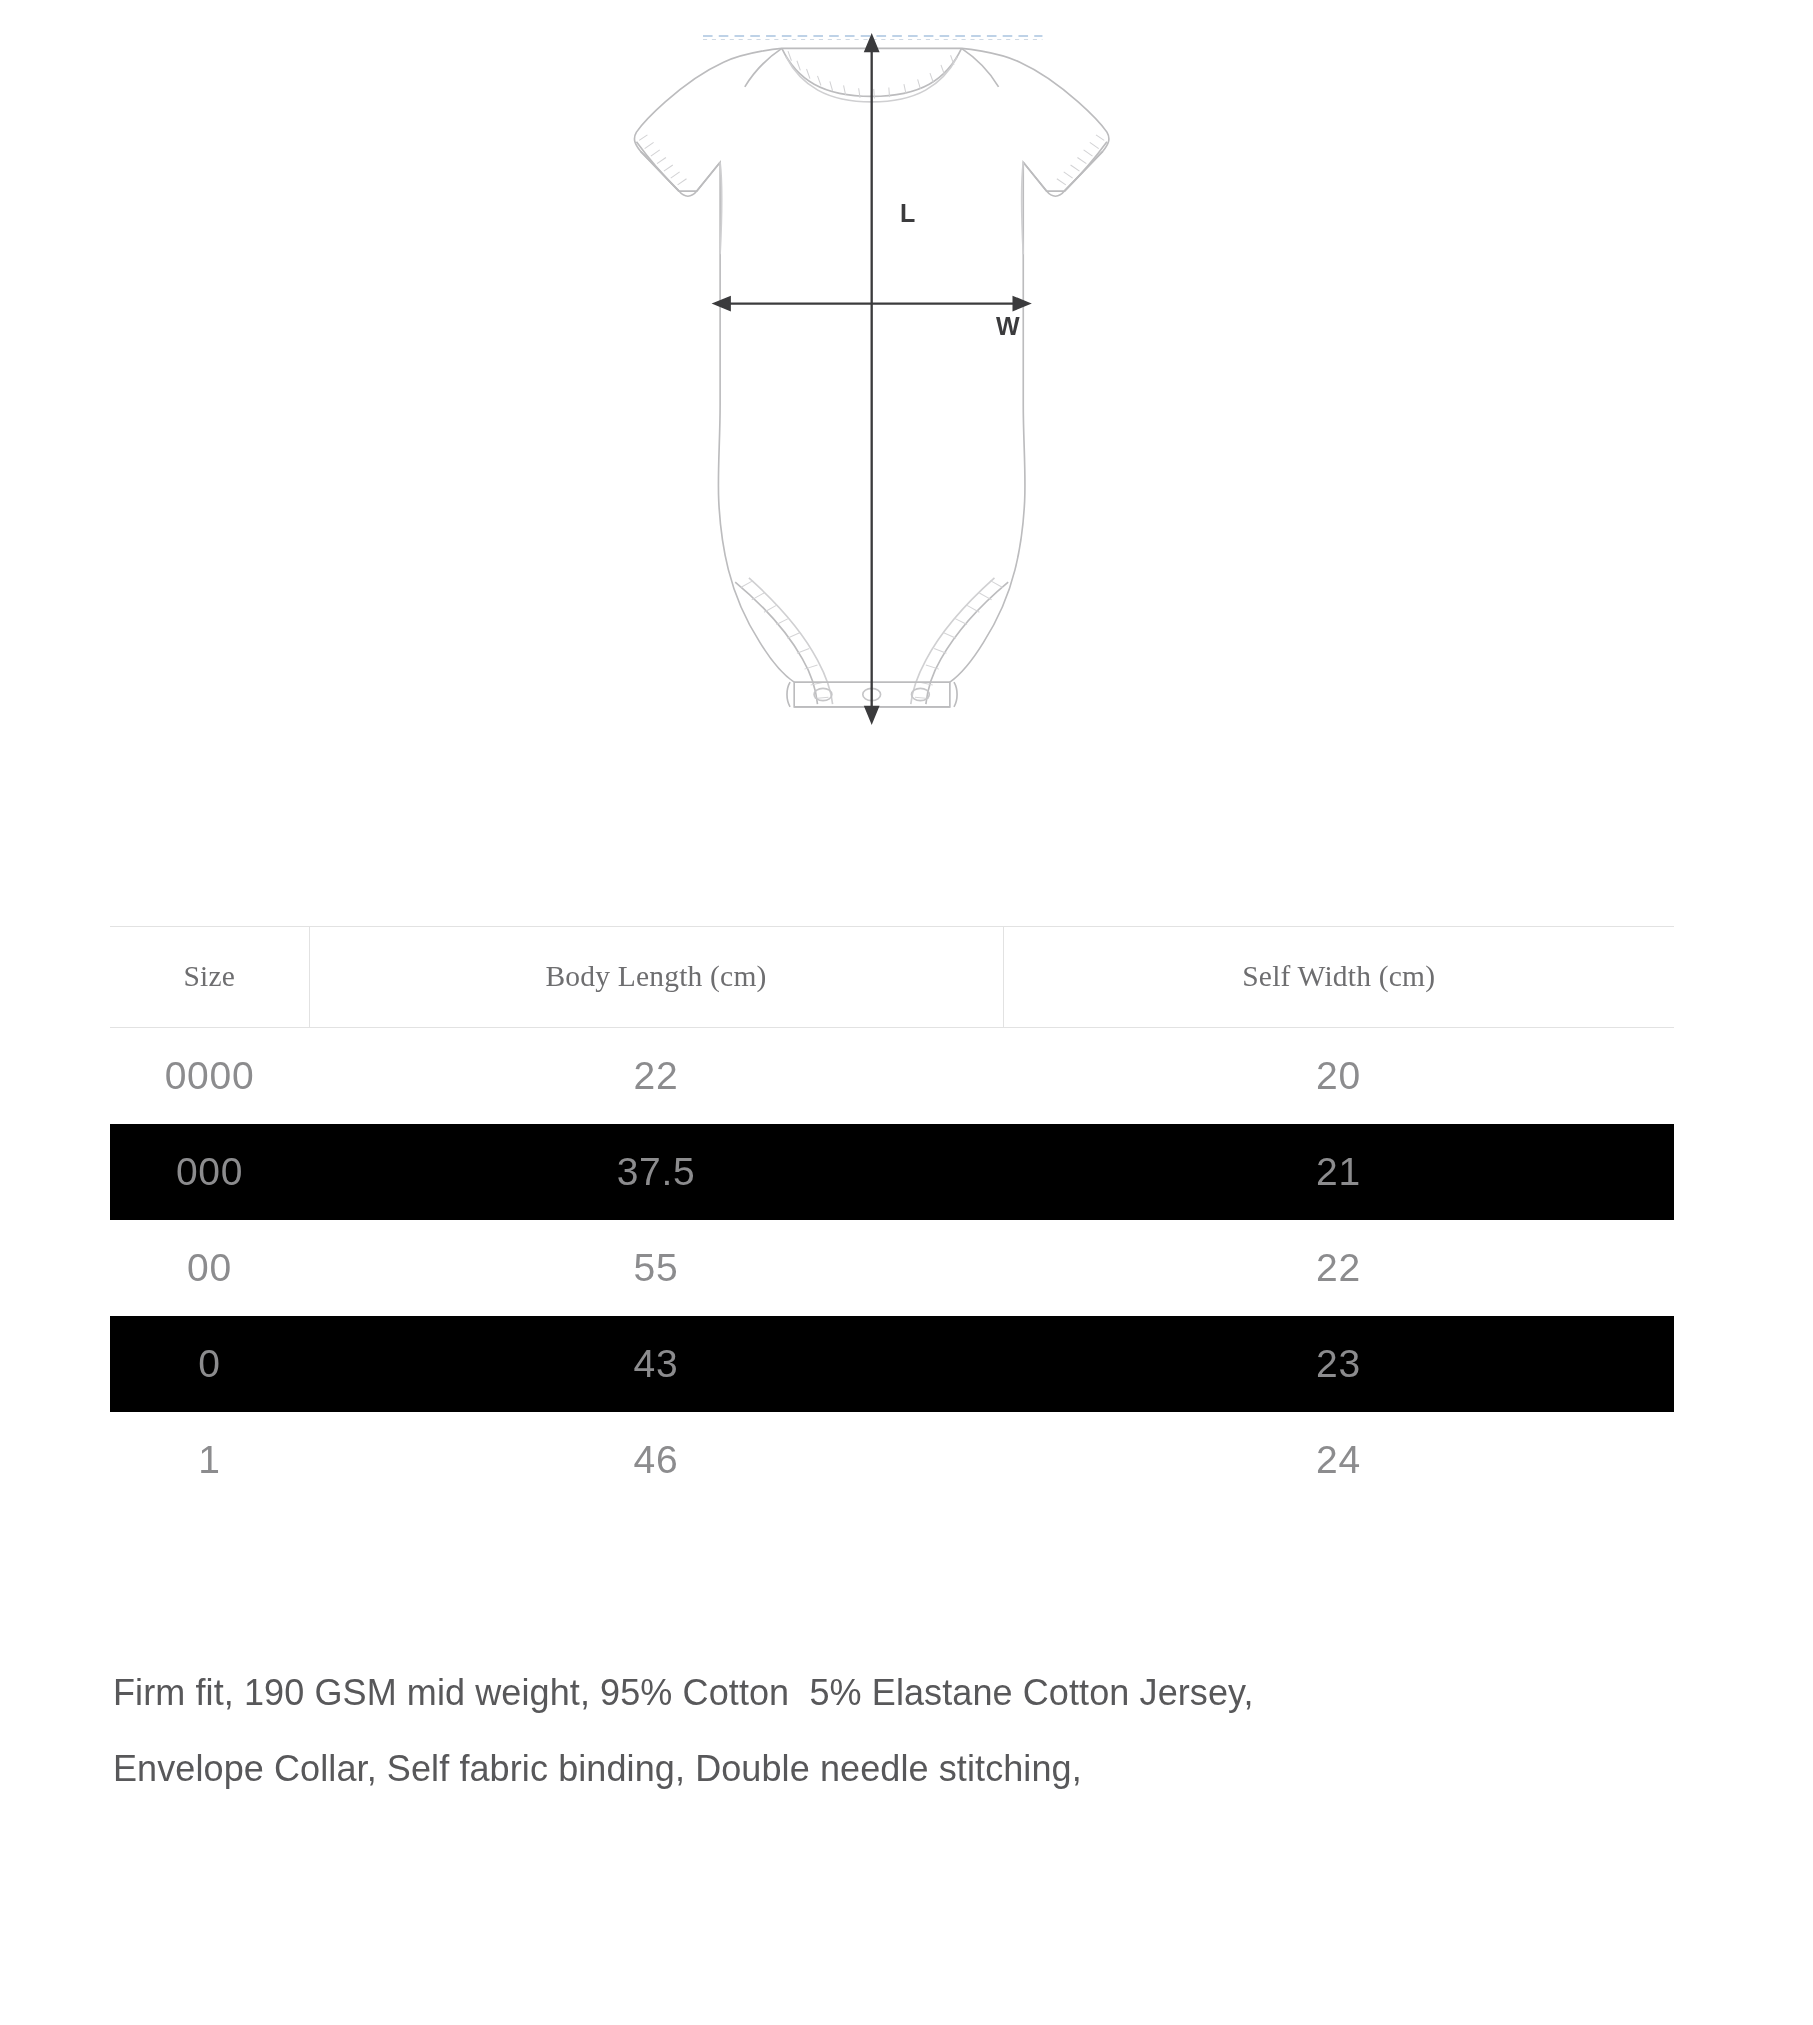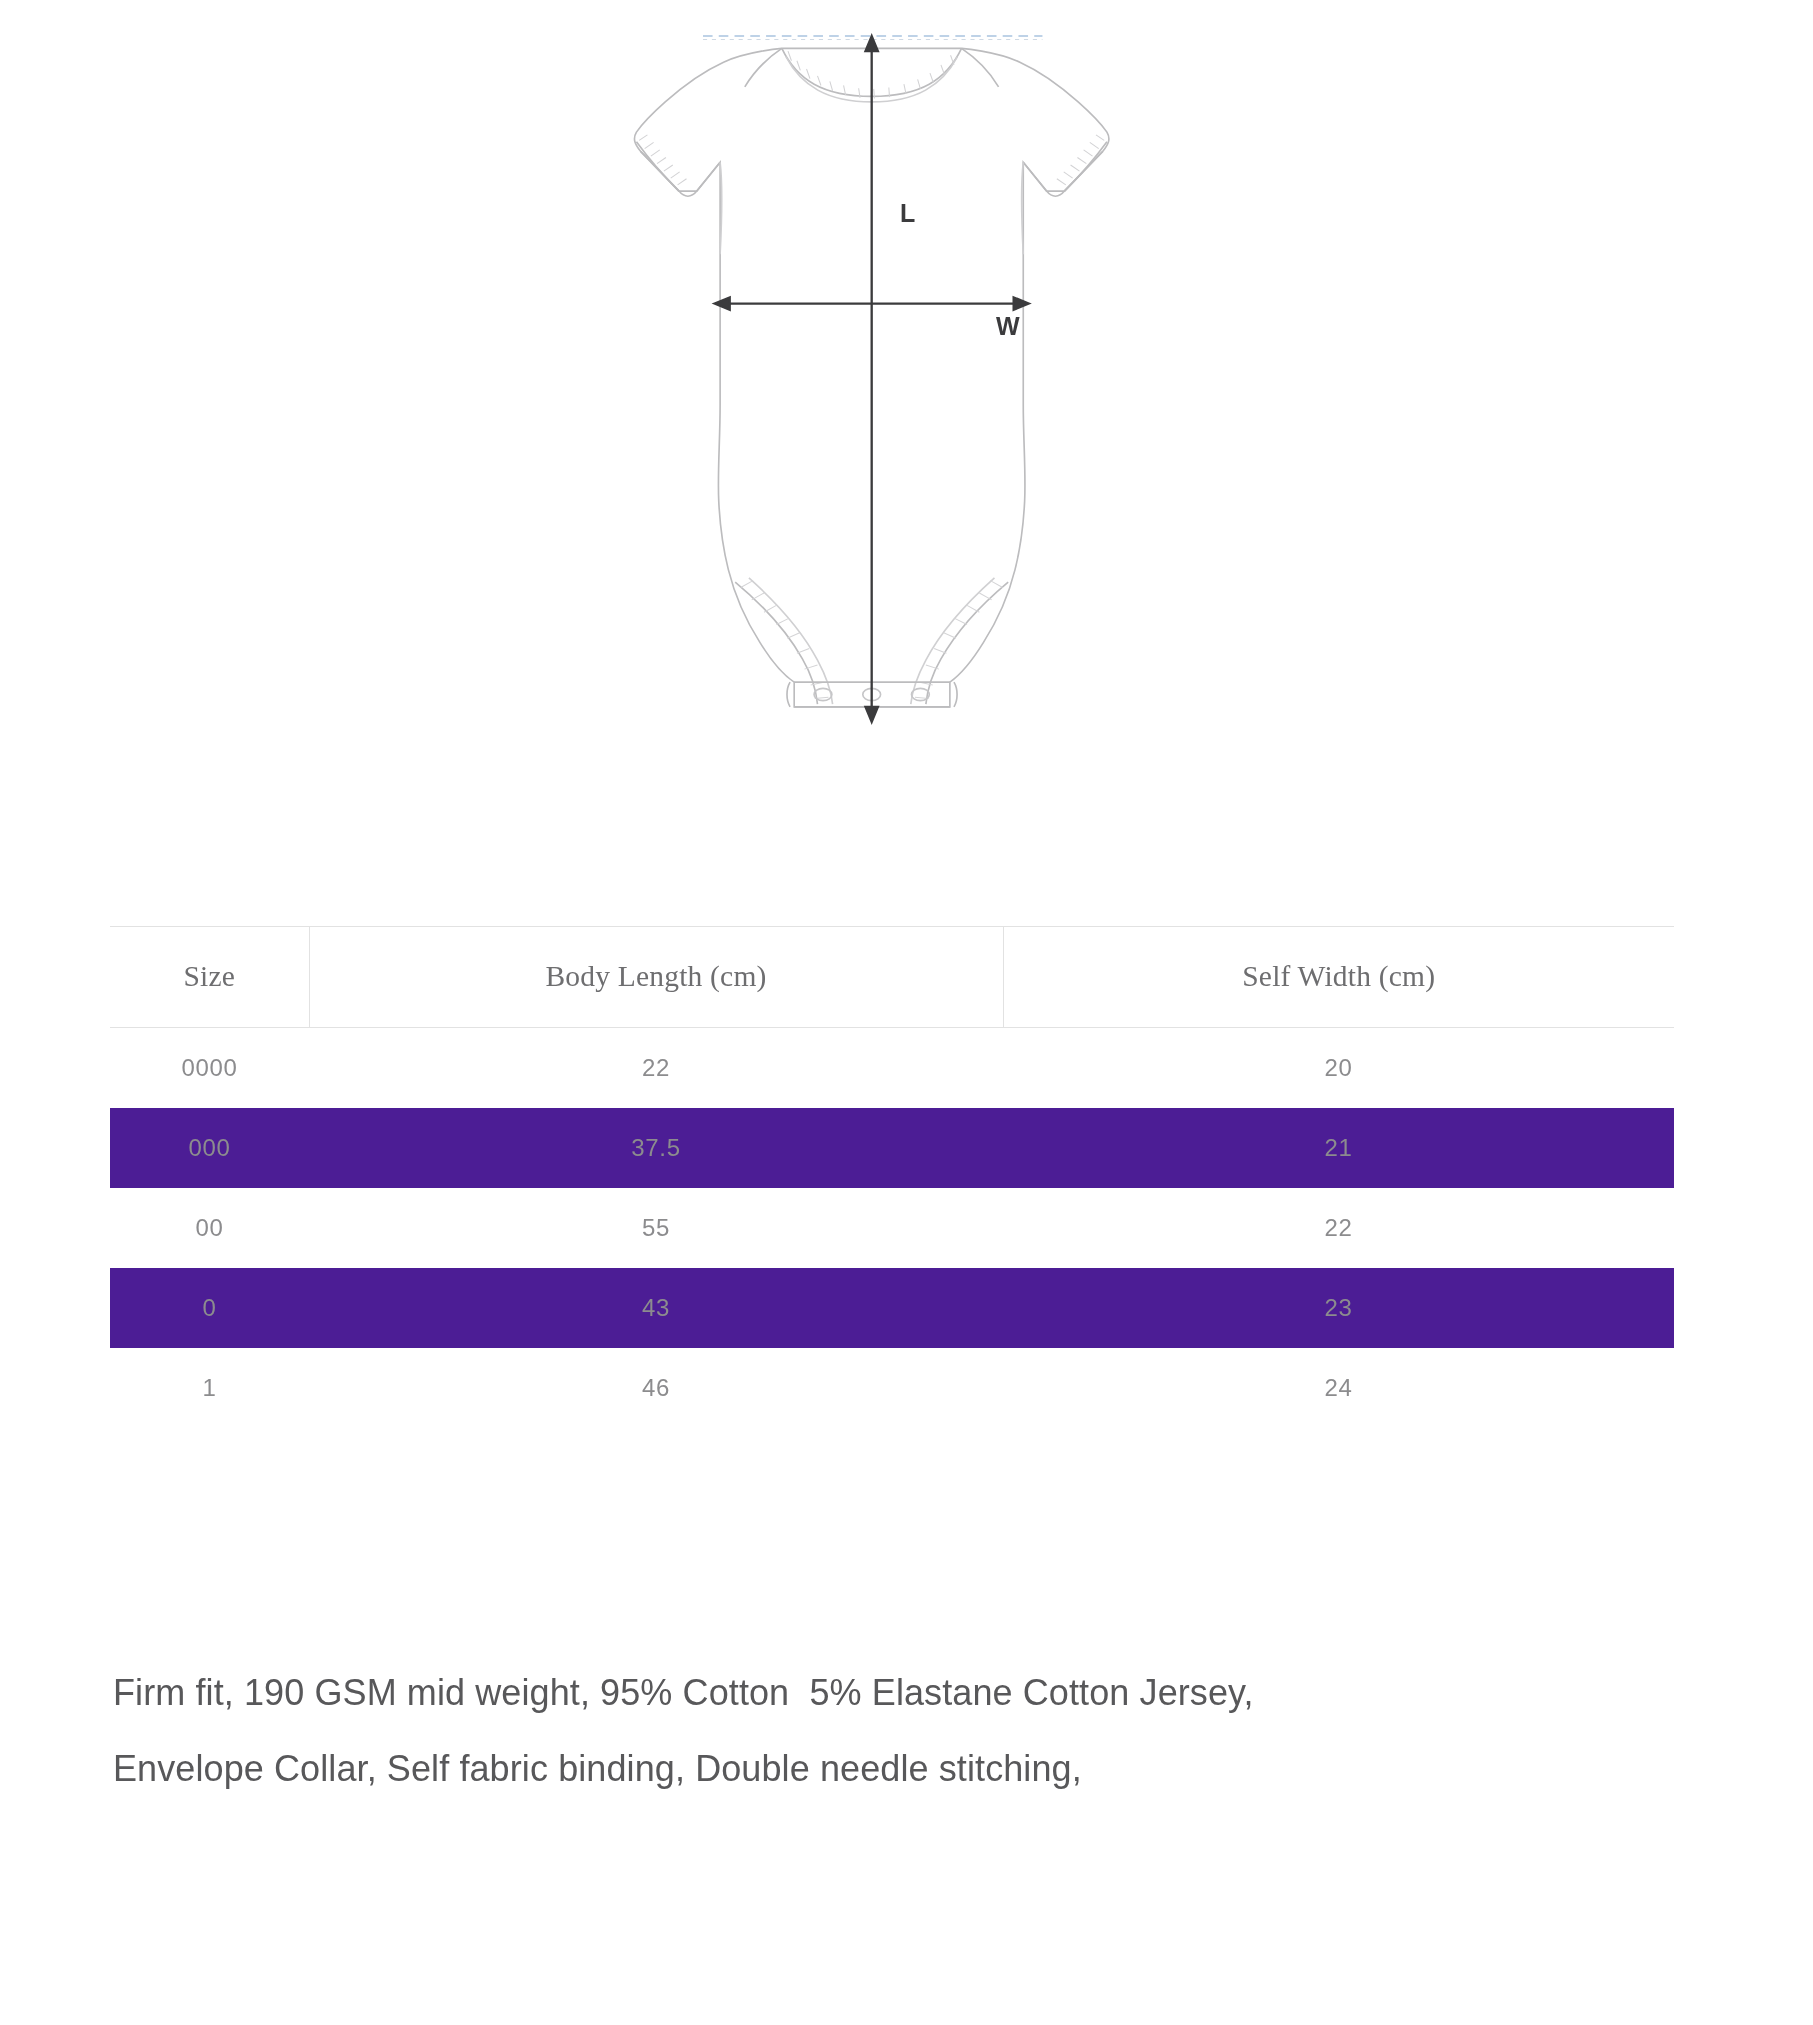--- a/index.html
+++ b/index.html
@@ -69,29 +69,29 @@
     border-top: 1.4px solid #e2e2e2;
     border-bottom: 1.4px solid #e2e2e2;
     letter-spacing: 0.2px;
     font-family: Liberation Serif, serif;
   }
   table.size-table thead th.c0 { border-right: 1.4px solid #e2e2e2; width: 199px; }
   table.size-table thead th.c1 { border-right: 1.4px solid #e2e2e2; width: 694px; }
   table.size-table thead th.c2 { width: 671px; }
 
   table.size-table tbody td {
-    font-size: 24px;
+    font-size: 39px;
     color: #8c8c8e;
     padding: 26px 0 26px 0;
     text-align: center;
     letter-spacing: 0.7px;
     font-weight: normal;
   }
   table.size-table tbody tr.alt td {
-    background: #4c1d95;
+    background: #000000;
   }
 
   
   .description {
     position: absolute;
     left: 113px;
     top: 1639px;
     width: 1598px;
     font-family: "Liberation Sans", sans-serif;
     font-size: 36px;

